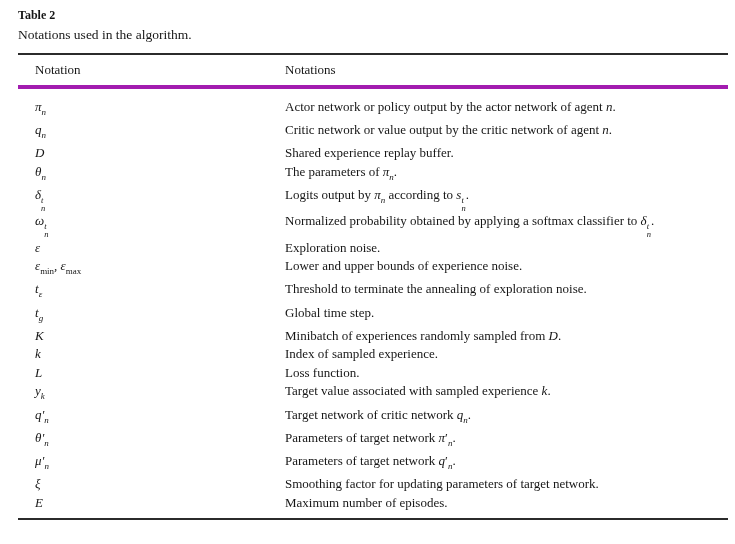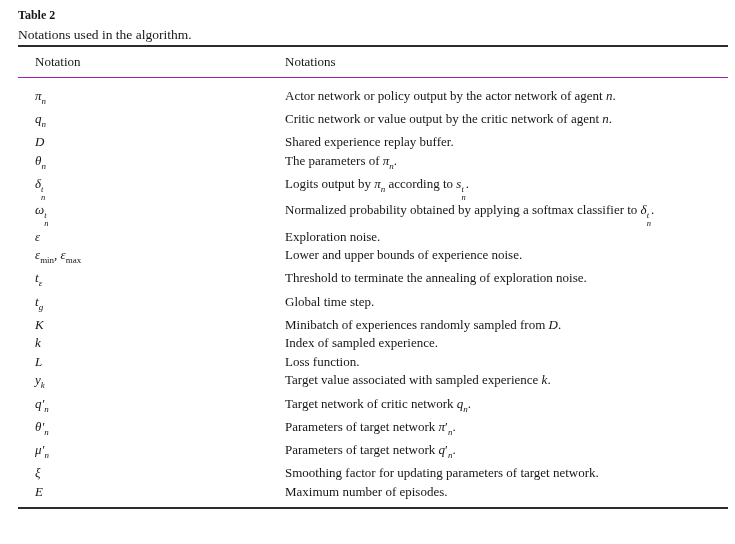--- a/index.html
+++ b/index.html
@@ -20,35 +20,35 @@
   }
   .table-label {
     font-size: 12px;
     font-weight: bold;
     line-height: 17px;
     margin: 0;
   }
   .table-caption {
     font-size: 13.5px;
     line-height: 18px;
-    margin: 2px 0 1px 0;
+    margin: 2px 0 9px 0;
   }
   table.data-table {
     border-collapse: collapse;
     width: 710px;
     border-top: 2px solid #2b2b2b;
     border-bottom: 2px solid #2b2b2b;
     table-layout: fixed;
   }
   thead th {
     font-weight: normal;
     text-align: left;
     font-size: 13px;
     padding: 7px 0 7px 0;
-    border-bottom: 1px solid #a21caf;
+    border-bottom: 4px solid #a21caf;
   }
   th.col-notation { width: 250px; padding-left: 17px; }
   tbody td {
     font-size: 13px;
     line-height: 18.6px;
     padding: 0;
     vertical-align: top;
   }
   tbody td.notation {
     padding-left: 17px;

